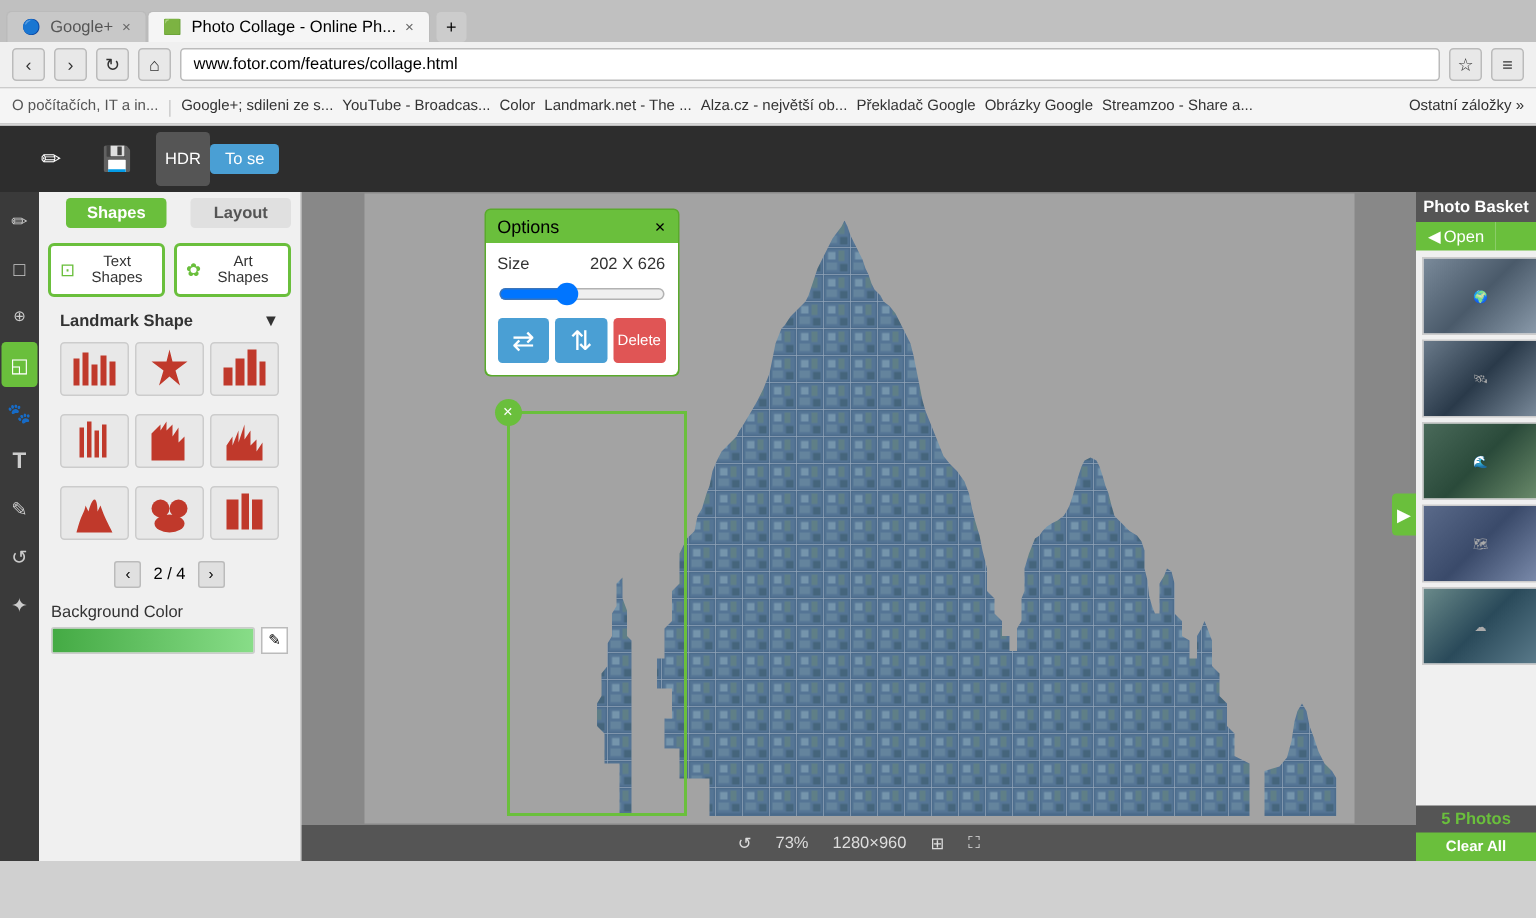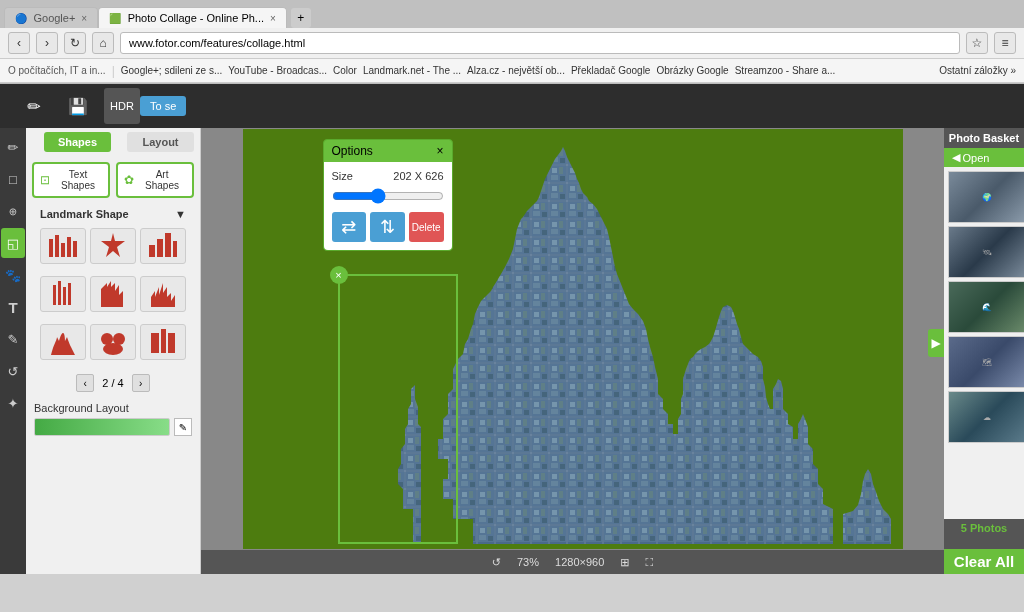--- a/index.html
+++ b/index.html
@@ -56,21 +56,21 @@
 
     .bg-color-section { padding: 6px 8px; }
     .bg-color-label { font-size: 11px; color: #333; margin-bottom: 4px; }
     .bg-color-row { display: flex; align-items: center; gap: 4px; }
     .color-bar { flex: 1; height: 18px; background: linear-gradient(to right, #4a4, #8d8); border: 1px solid #ccc; border-radius: 2px; }
     .color-edit-btn { width: 18px; height: 18px; border: 1px solid #bbb; background: white; cursor: pointer; display: flex; align-items: center; justify-content: center; font-size: 10px; }
 
     
     .canvas-area { flex: 1; display: flex; flex-direction: column; background: #888; position: relative; overflow: hidden; }
     .canvas-wrapper { flex: 1; display: flex; align-items: center; justify-content: center; overflow: hidden; position: relative; }
-    .canvas { width: 660px; height: 420px; background: #4d7c0f; position: relative; overflow: hidden; }
+    .canvas { width: 660px; height: 420px; background: #a3a3a3; position: relative; overflow: hidden; }
     .canvas-status-bar { height: 24px; background: #555; display: flex; align-items: center; justify-content: center; gap: 16px; color: #ddd; font-size: 11px; }
 
     
     .options-popup { position: absolute; top: 10px; left: 80px; background: #6abf3c; border: 1px solid #5aaa2c; border-radius: 4px; padding: 0; z-index: 10; width: 130px; }
     .options-header { display: flex; justify-content: space-between; align-items: center; padding: 4px 8px; }
     .options-body { background: white; padding: 8px; border-radius: 0 0 4px 4px; }
     .options-size-row { display: flex; align-items: center; justify-content: space-between; margin-bottom: 6px; font-size: 11px; color: #333; }
     .options-slider { width: 100%; margin-bottom: 8px; }
     .options-btns { display: flex; gap: 4px; }
     .options-btn { flex: 1; padding: 4px 0; border: none; border-radius: 3px; cursor: pointer; color: white; font-size: 18px; display: flex; align-items: center; justify-content: center; }
@@ -79,21 +79,21 @@
 
     
     .selection-box { position: absolute; border: 2px solid #6abf3c; z-index: 5; }
     .selection-close { position: absolute; top: -10px; left: -10px; width: 18px; height: 18px; background: #6abf3c; color: white; border-radius: 50%; display: flex; align-items: center; justify-content: center; font-size: 11px; cursor: pointer; }
     .basket-header { background: #555; color: white; text-align: center; padding: 4px; font-size: 11px; font-weight: bold; }
     .basket-open-btn { background: #6abf3c; color: white; padding: 3px 8px; font-size: 11px; cursor: pointer; display: flex; align-items: center; gap: 2px; }
     .basket-photos { flex: 1; overflow-y: auto; padding: 4px; display: flex; flex-direction: column; gap: 3px; }
     .basket-photo { width: 78px; height: 52px; background: #888; border: 1px solid #ccc; overflow: hidden; display: flex; align-items: center; justify-content: center; color: #ccc; font-size: 10px; }
     .basket-footer { display: flex; flex-direction: column; background: #555; }
     .basket-count { color: #6abf3c; text-align: center; padding: 3px; font-size: 11px; font-weight: bold; }
-    .basket-clear { background: #6abf3c; color: white; text-align: center; padding: 4px; font-size: 15px; cursor: pointer; font-weight: bold; margin-top: 12px; }
+    .basket-clear { background: #6abf3c; color: white; text-align: center; padding: 4px; font-size: 10px; cursor: pointer; font-weight: bold; }
   </style>
 </head>
 <body>
 
 <div class="browser-chrome">
   <div class="tab-bar">
     <div class="tab tab-inactive">
       <span style="font-size:10px">🔵</span>
       <span>Google+</span>
       <span class="tab-close">×</span>
@@ -252,21 +252,21 @@
 
       <div class="page-nav">
         <div class="page-nav-btn">‹</div>
         <span>
           <span>2</span> / <span>4</span>
         </span>
         <div class="page-nav-btn">›</div>
       </div>
 
       <div class="bg-color-section">
-        <div class="bg-color-label">Background Layout</div>
+        <div class="bg-color-label">Background Color</div>
         <div class="bg-color-row">
           <div class="color-bar"></div>
           <div class="color-edit-btn">✎</div>
         </div>
       </div>
     </div>
 
     <div class="canvas-area">
       <div class="canvas-wrapper">
         <div class="canvas">

